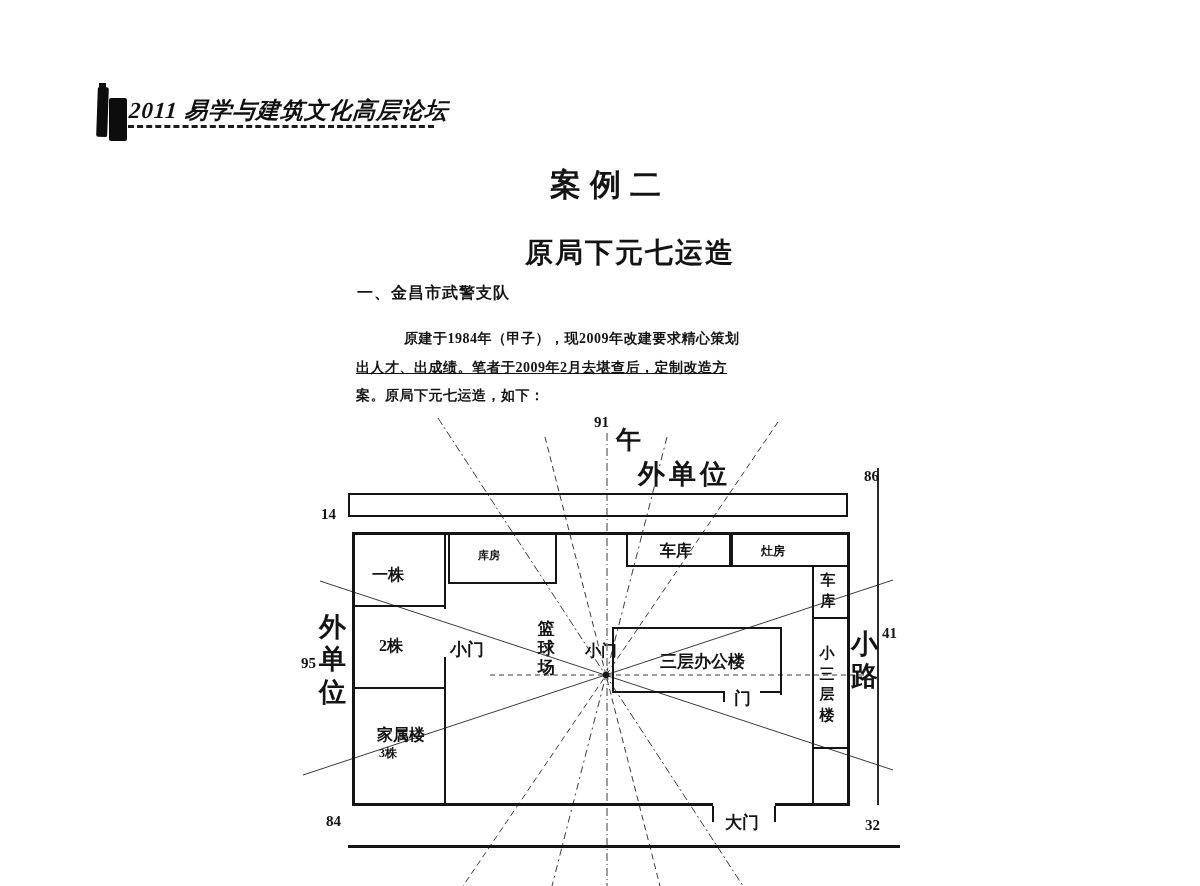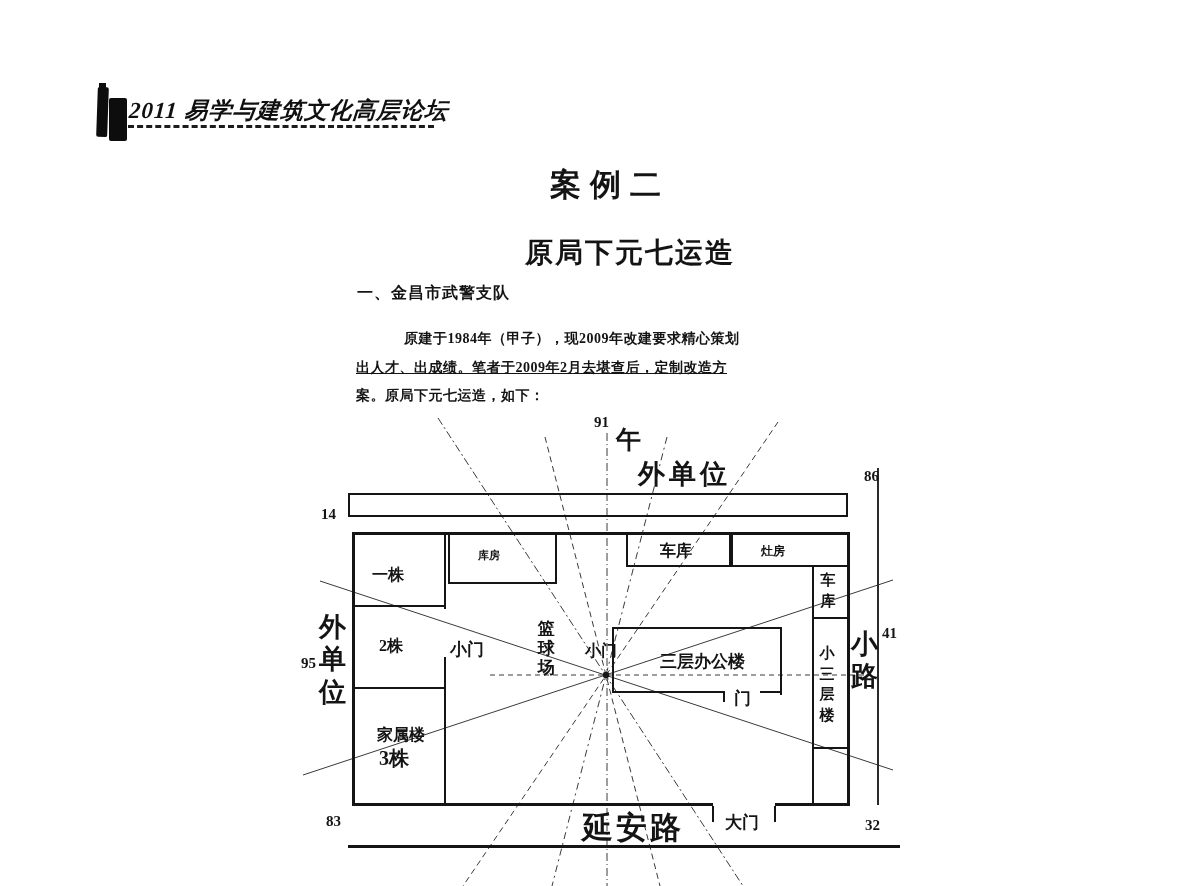--- a/index.html
+++ b/index.html
@@ -92,33 +92,32 @@
 
   <div class="wall" style="left:577px;top:58px;width:2px;height:337px;background:#2a2a2a;"></div>
   <div class="wall" style="left:48px;top:435px;width:552px;height:3px;"></div>
 
   <div class="num" style="left:294px;top:4px;">91</div>
   <div class="lbl" style="left:316px;top:13px;font-size:25px;">午</div>
   <div class="num" style="left:564px;top:58px;">86</div>
   <div class="num" style="left:21px;top:96px;">14</div>
   <div class="num" style="left:1px;top:245px;">95</div>
   <div class="num" style="left:582px;top:215px;">41</div>
-  <div class="num" style="left:26px;top:403px;">83</div>
+  <div class="num" style="left:26px;top:403px;">84</div>
   <div class="num" style="left:565px;top:407px;">32</div>
 
   <div class="lbl" style="left:338px;top:46px;font-size:27px;letter-spacing:4px;">外单位</div>
   <div class="vtext" style="left:18px;top:201px;font-size:27px;line-height:1.2;">外单位</div>
   <div class="vtext" style="left:550px;top:202px;font-size:27px;line-height:1.2;margin-top:16px;">小路</div>
-  <div class="lbl" style="left:282px;top:397px;font-size:31px;letter-spacing:3px;">延安路</div>
   <div class="lbl" style="left:425px;top:401px;font-size:17px;">大门</div>
 
   <div class="lbl" style="left:72px;top:155px;font-size:16px;">一株</div>
   <div class="lbl" style="left:79px;top:226px;font-size:16px;">2株</div>
   <div class="lbl" style="left:77px;top:315px;font-size:16px;">家属楼</div>
-  <div class="lbl" style="left:79px;top:335px;font-size:20px;text-align:center;">3株</div>
+  <div class="lbl" style="left:79px;top:335px;font-size:12px;text-align:center;">3株</div>
   <div class="lbl" style="left:150px;top:228px;font-size:17px;">小门</div>
   <div class="lbl" style="left:178px;top:138px;font-size:11px;">库房</div>
   <div class="vtext" style="left:237px;top:209px;font-size:17px;">篮球场</div>
   <div class="lbl" style="left:285px;top:231px;font-size:16px;">小门</div>
   <div class="lbl" style="left:360px;top:240px;font-size:17px;">三层办公楼</div>
   <div class="lbl" style="left:434px;top:277px;font-size:17px;">门</div>
   <div class="lbl" style="left:360px;top:131px;font-size:16px;">车库</div>
   <div class="lbl" style="left:461px;top:133px;font-size:12px;">灶房</div>
   <div class="vtext" style="left:520px;top:160px;font-size:15px;line-height:1.4;">车库</div>
   <div class="vtext" style="left:519px;top:233px;font-size:15px;line-height:1.38;">小三层楼</div>

